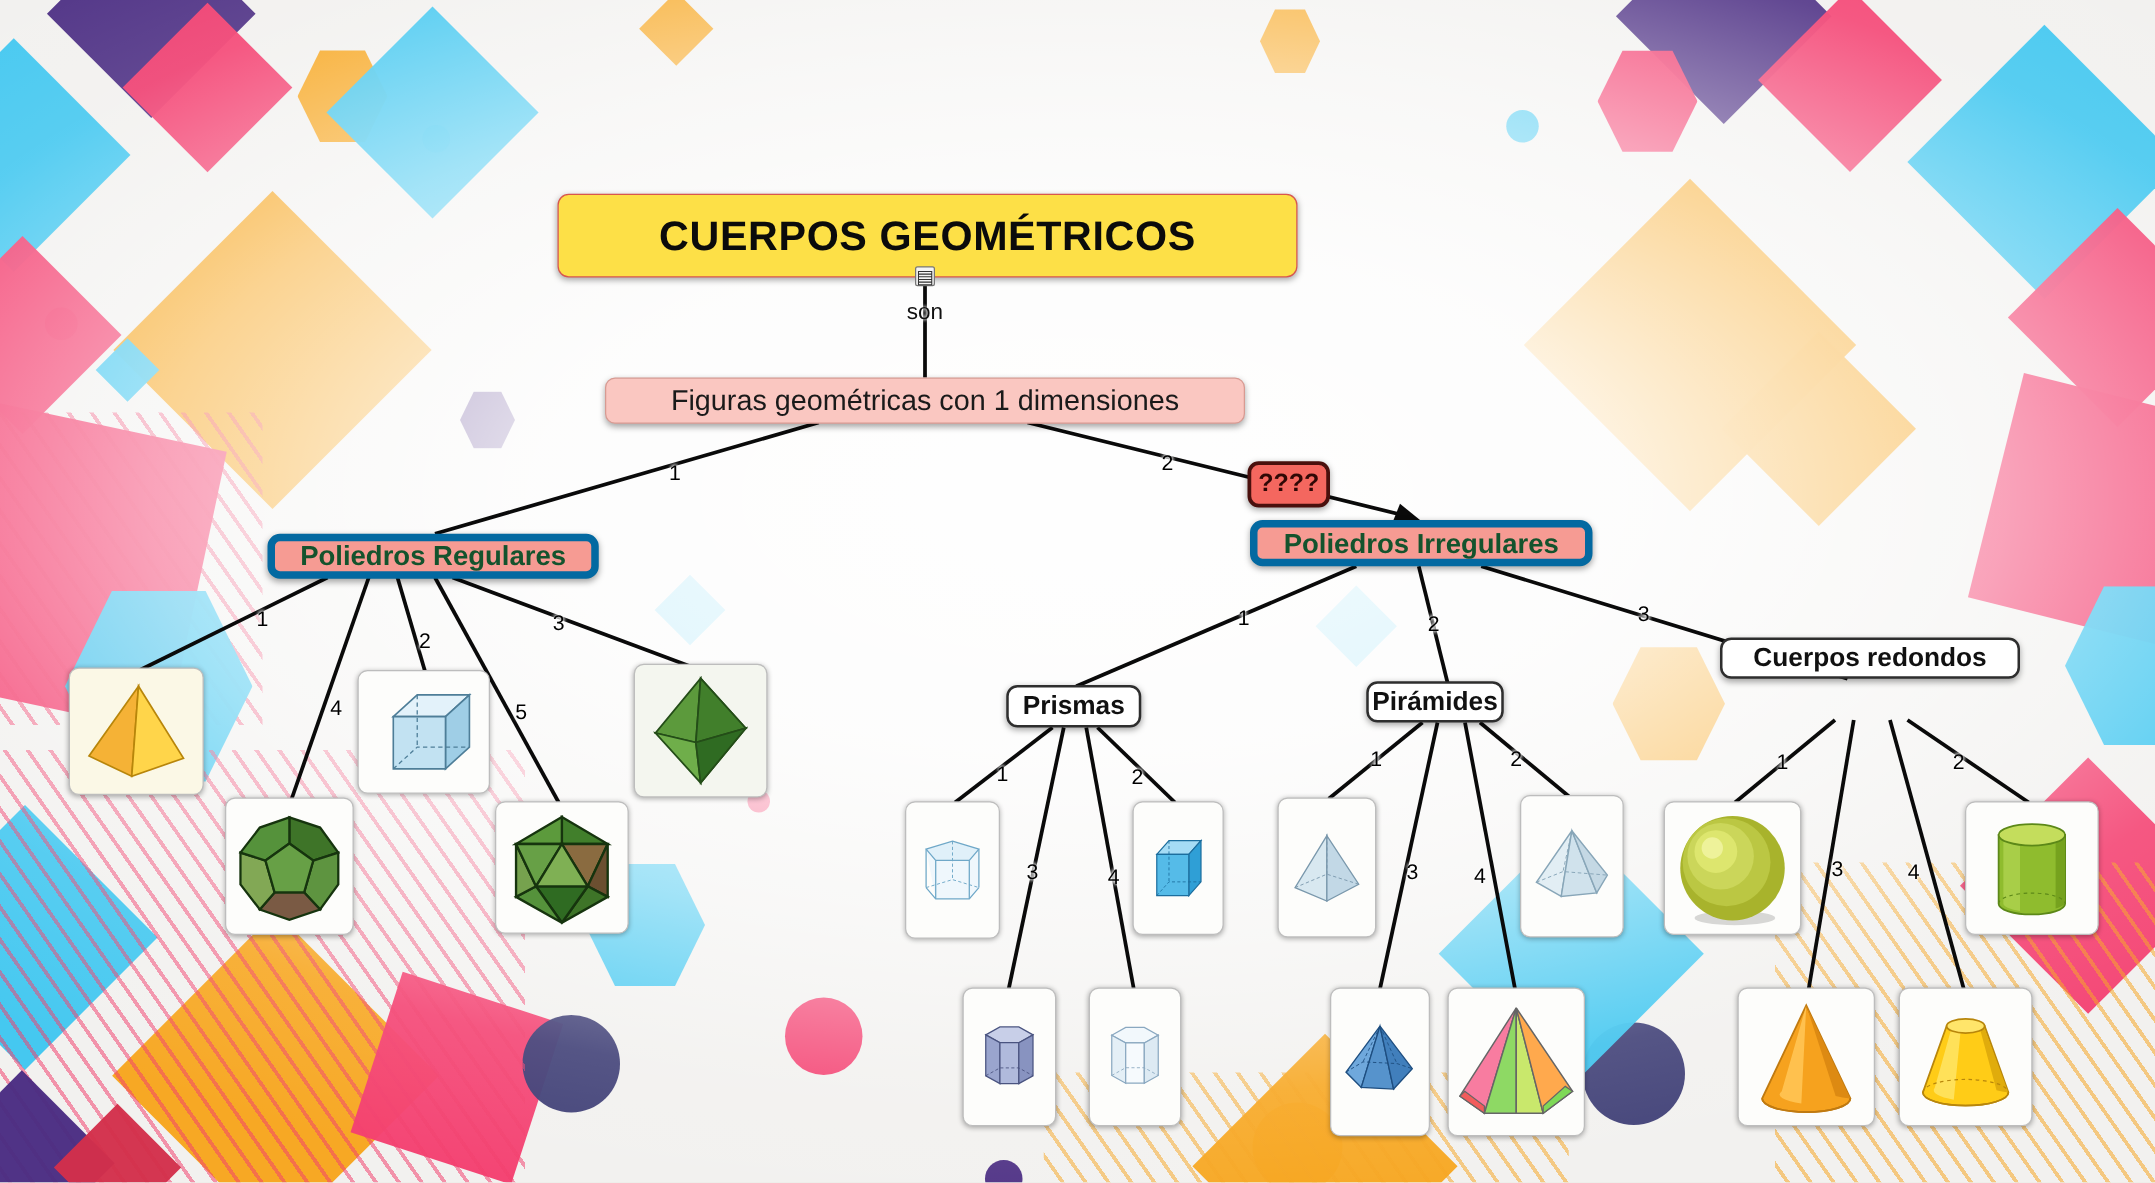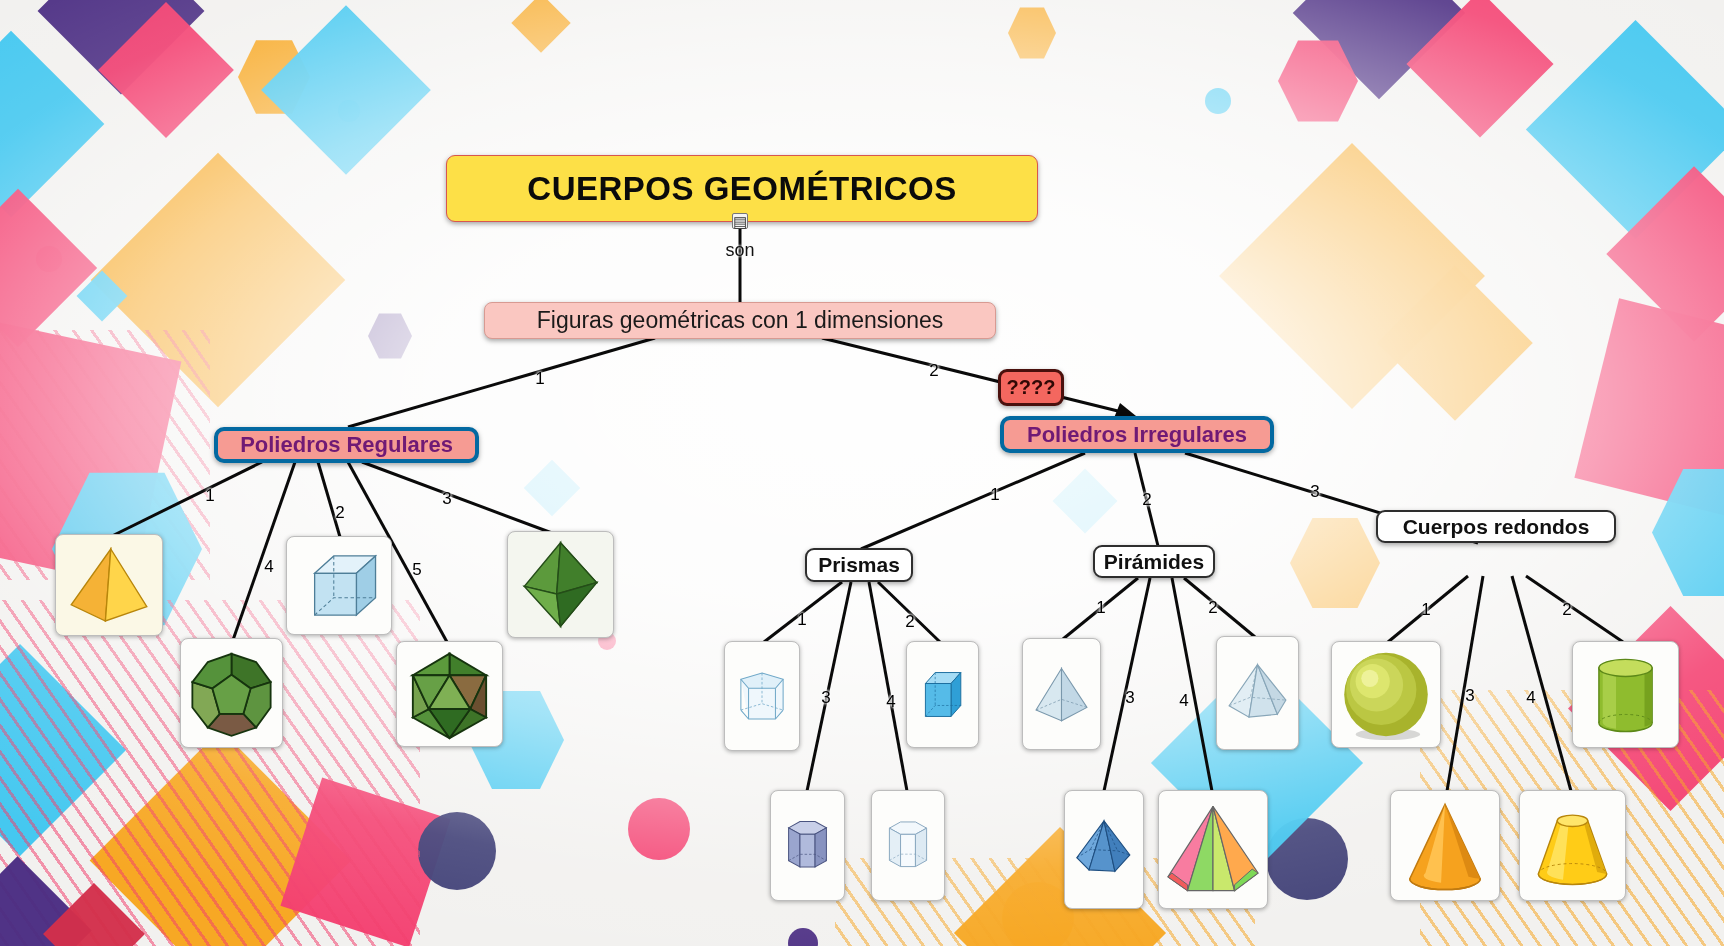--- a/index.html
+++ b/index.html
@@ -22,21 +22,21 @@
             rgba(255,255,255,0) 100%); }
   
   #edges { position:absolute; left:0; top:0; z-index:3; }
   #edges line { stroke:#0a0a0a; stroke-width:3; }
   
   .node { position:absolute; z-index:4; display:flex; align-items:center; justify-content:center;
           text-align:center; box-shadow:0 2px 5px rgba(0,0,0,.35); }
   .node-title { border-radius:9px; border:1px solid #d8564e; font-weight:bold;
                 font-size:33px; color:#0b0b0b; letter-spacing:.5px; }
   .node-def { border-radius:8px; border:1px solid #d89a92; font-size:23px; color:#1a1a1a; }
-  .node-branch { border-radius:10px; border:4px solid #0369a1; font-weight:bold; font-size:22px; color:#701a75;text-align:right; }
+  .node-branch { border-radius:10px; border:6px solid #0369a1; font-weight:bold; font-size:22px; color:#14532d;text-align:right; }
   .node-white { border-radius:9px; border:2px solid #2e2e2e; background:#ffffff;
                 font-weight:bold; font-size:21px; color:#111; }
   .node-unknown { border-radius:9px; border:3px solid #4a100d; font-weight:bold; font-size:20px; color:#300805; }
   .edge-num { position:absolute; z-index:4; font-size:17px; color:#000;
               transform:translate(-50%,-50%);
               text-shadow:0 0 3px #fff,0 0 3px #fff,0 0 4px #fff; }
   .connector-label { position:absolute; z-index:4; font-size:18px; color:#111;
                      transform:translate(-50%,-50%);
                      text-shadow:0 0 3px #fff,0 0 3px #fff; }
   .res-icon { position:absolute; z-index:4; width:16px; height:16px; transform:translate(-50%,0);
@@ -140,21 +140,21 @@
   <div class="node node-def" style="left:484px;top:302px;width:512px;height:37px;background:#FAC7C1;">Figuras geométricas con 1 dimensiones</div>
 
   <div class="node node-unknown" style="left:998px;top:369px;width:66px;height:37px;background:#F4675F;">????</div>
 
   <div class="node node-branch" style="left:214px;top:427px;width:265px;height:36px;background:#F69B93;">Poliedros Regulares</div>
 
   <div class="node node-branch" style="left:1000px;top:416px;width:274px;height:37px;background:#F69B93;">Poliedros Irregulares</div>
 
   <div class="node node-white" style="left:805px;top:548px;width:108px;height:34px;">Prismas</div>
 
-  <div class="node node-white" style="left:1093px;top:545px;width:122px;height:33px;">Pirámides</div>
+  <div class="node node-white" style="left:1093px;top:545px;width:110px;height:33px;">Pirámides</div>
 
   <div class="node node-white" style="left:1376px;top:510px;width:240px;height:33px;">Cuerpos redondos</div>
 
   <div class="edge-num" style="left:540px;top:379px;">1</div>
   <div class="edge-num" style="left:934px;top:371px;">2</div>
   <div class="edge-num" style="left:210px;top:496px;">1</div>
   <div class="edge-num" style="left:340px;top:513px;">2</div>
   <div class="edge-num" style="left:447px;top:499px;">3</div>
   <div class="edge-num" style="left:269px;top:567px;">4</div>
   <div class="edge-num" style="left:417px;top:570px;">5</div>

